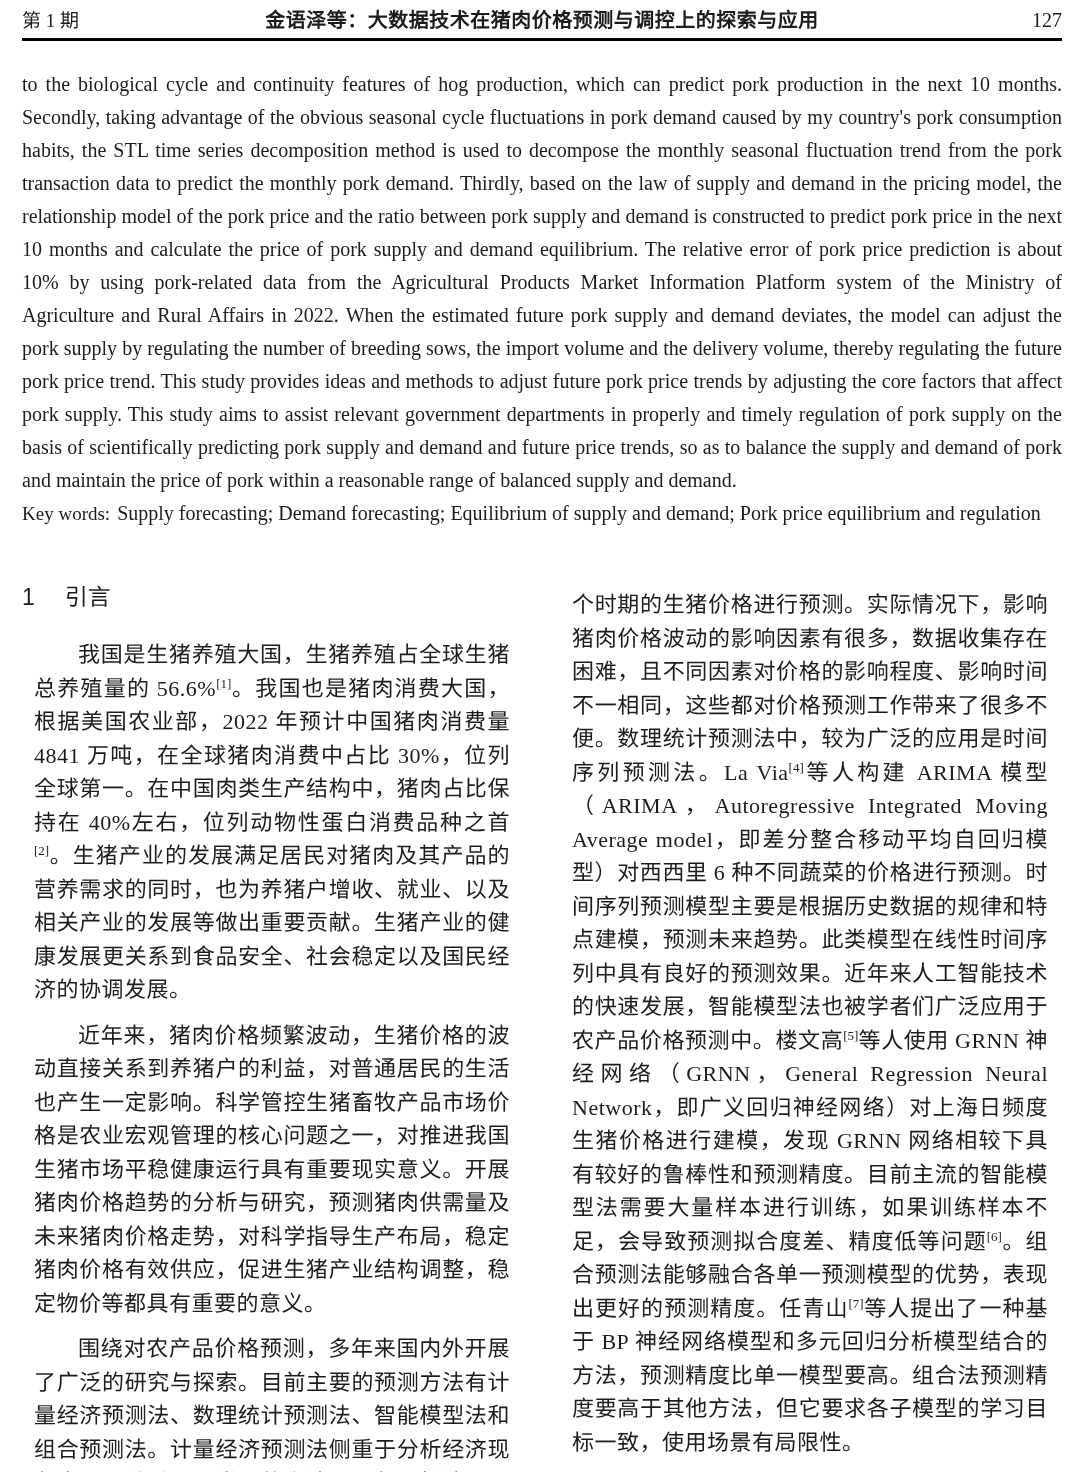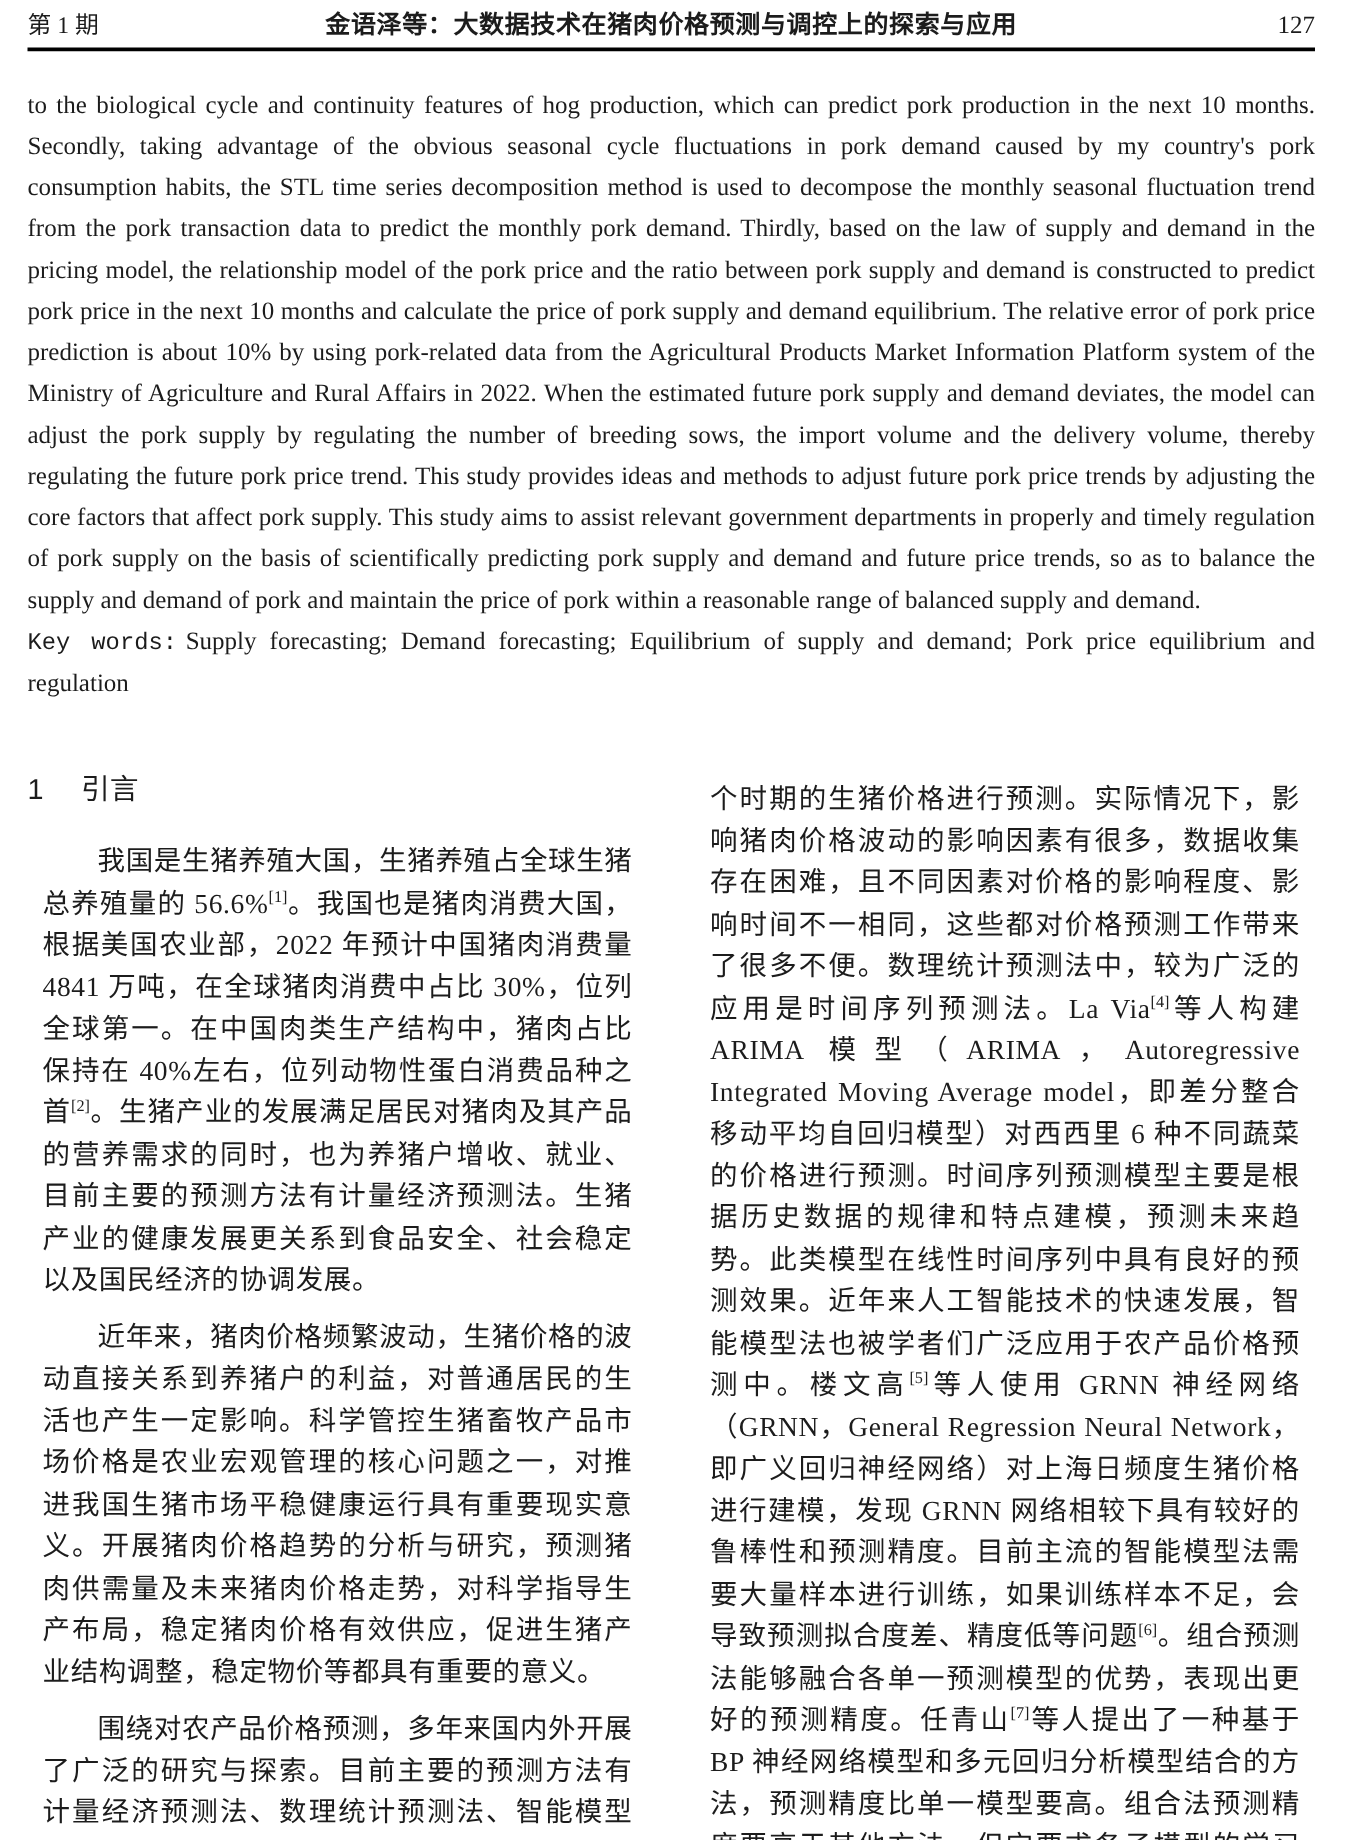--- a/index.html
+++ b/index.html
@@ -3,21 +3,21 @@
 <meta charset="utf-8">
 <style>
   html,body{margin:0;padding:0;background:#e8e8e8;}
   .page{
     position:relative;
     width:1080px;height:1472px;
     margin:0 auto;
     background:#ffffff;
     color:#1c1c1c;
     box-sizing:border-box;
-    padding:8px 28px 0 22px;
+    padding:8px 18px 0 22px;
     overflow:hidden;
     font-family:"Liberation Serif","DejaVu Serif",serif;
   }
   
   .running-head{
     display:flex;justify-content:space-between;align-items:baseline;
     font-size:19px;line-height:24px;
   }
   .running-head .issue{min-width:120px;}
   .running-head .rtitle{
@@ -25,21 +25,21 @@
     font-family:Liberation Serif, serif;
     font-weight:600;font-size:20px;letter-spacing:.5px;
   }
   .running-head .pageno{min-width:120px;text-align:right;font-size:20px;}
   .head-rule{height:3px;background:#000;margin-top:5px;}
   
   .abstract{margin-top:27px;font-size:20px;line-height:33px;}
   .abstract p{margin:0;text-align:justify;}
   .kw-line{margin-top:0;}
   .kw-label{
-    font-family:Liberation Mono, monospace;
+    font-family:Liberation Serif, serif;
     font-size:19px;
   }
   .kw-text{margin-left:7px;}
   
   .columns{
     display:flex;gap:38px;
     margin-top:46px;
   }
   .col{
     width:500px;
@@ -87,21 +87,21 @@
     </p>
   </section>
 
   <main class="columns">
 
     <div class="col">
       <h2 class="section-heading">
         <span class="sec-num">1</span><span>引言</span>
       </h2>
 
-      <p class="indent"><span>我国是生猪养殖大国，生猪养殖占全球生猪总养殖量的 56.6%</span><sup class="cite">[1]</sup><span>。我国也是猪肉消费大国，根据美国农业部，2022 年预计中国猪肉消费量 4841 万吨，在全球猪肉消费中占比 30%，位列全球第一。在中国肉类生产结构中，猪肉占比保持在 40%左右，位列动物性蛋白消费品种之首</span><sup class="cite">[2]</sup><span>。生猪产业的发展满足居民对猪肉及其产品的营养需求的同时，也为养猪户增收、就业、目前主要的预测方法有计量经济预测法。生猪产业的健康发展更关系到食品安全、社会稳定以及国民经济的协调发展。</span></p>
+      <p class="indent"><span>我国是生猪养殖大国，生猪养殖占全球生猪总养殖量的 56.6%</span><sup class="cite">[1]</sup><span>。我国也是猪肉消费大国，根据美国农业部，2022 年预计中国猪肉消费量 4841 万吨，在全球猪肉消费中占比 30%，位列全球第一。在中国肉类生产结构中，猪肉占比保持在 40%左右，位列动物性蛋白消费品种之首</span><sup class="cite">[2]</sup><span>。生猪产业的发展满足居民对猪肉及其产品的营养需求的同时，也为养猪户增收、就业、以及相关产业的发展等做出重要贡献。生猪产业的健康发展更关系到食品安全、社会稳定以及国民经济的协调发展。</span></p>
 
       <p class="indent"><span>近年来，猪肉价格频繁波动，生猪价格的波动直接关系到养猪户的利益，对普通居民的生活也产生一定影响。科学管控生猪畜牧产品市场价格是农业宏观管理的核心问题之一，对推进我国生猪市场平稳健康运行具有重要现实意义。开展猪肉价格趋势的分析与研究，预测猪肉供需量及未来猪肉价格走势，对科学指导生产布局，稳定猪肉价格有效供应，促进生猪产业结构调整，稳定物价等都具有重要的意义。</span></p>
 
       <p class="indent"><span>围绕对农产品价格预测，多年来国内外开展了广泛的研究与探索。目前主要的预测方法有计量经济预测法、数理统计预测法、智能模型法和组合预测法。计量经济预测法侧重于分析经济现象中因果关系，最常用的方法是回归分析法。马孝斌</span><sup class="cite">[3]</sup><span>等人选择了 6 个影响生猪价格的关键影响因素进行关联分析，建立影响因素与生猪价格之间的向量自回归模型，从而对某</span></p>
     </div>
 
     <div class="col">
       <p><span>个时期的生猪价格进行预测。实际情况下，影响猪肉价格波动的影响因素有很多，数据收集存在困难，且不同因素对价格的影响程度、影响时间不一相同，这些都对价格预测工作带来了很多不便。数理统计预测法中，较为广泛的应用是时间序列预测法。La Via</span><sup class="cite">[4]</sup><span>等人构建 ARIMA 模型（ARIMA，Autoregressive Integrated Moving Average model，即差分整合移动平均自回归模型）对西西里 6 种不同蔬菜的价格进行预测。时间序列预测模型主要是根据历史数据的规律和特点建模，预测未来趋势。此类模型在线性时间序列中具有良好的预测效果。近年来人工智能技术的快速发展，智能模型法也被学者们广泛应用于农产品价格预测中。楼文高</span><sup class="cite">[5]</sup><span>等人使用 GRNN 神经网络（GRNN，General Regression Neural Network，即广义回归神经网络）对上海日频度生猪价格进行建模，发现 GRNN 网络相较下具有较好的鲁棒性和预测精度。目前主流的智能模型法需要大量样本进行训练，如果训练样本不足，会导致预测拟合度差、精度低等问题</span><sup class="cite">[6]</sup><span>。组合预测法能够融合各单一预测模型的优势，表现出更好的预测精度。任青山</span><sup class="cite">[7]</sup><span>等人提出了一种基于 BP 神经网络模型和多元回归分析模型结合的方法，预测精度比单一模型要高。组合法预测精度要高于其他方法，但它要求各子模型的学习目标一致，使用场景有局限性。</span></p>
 
       <p class="indent"><span>从以往研究来看，学者们针对某一时期的猪肉价格预测研究较多，但从长期猪肉供需均衡角度出发，展开对猪肉供需情况和价格走势的预测较少。现有研究难以从猪肉的供应和需求情况出发，提供猪肉供需</span></p>

